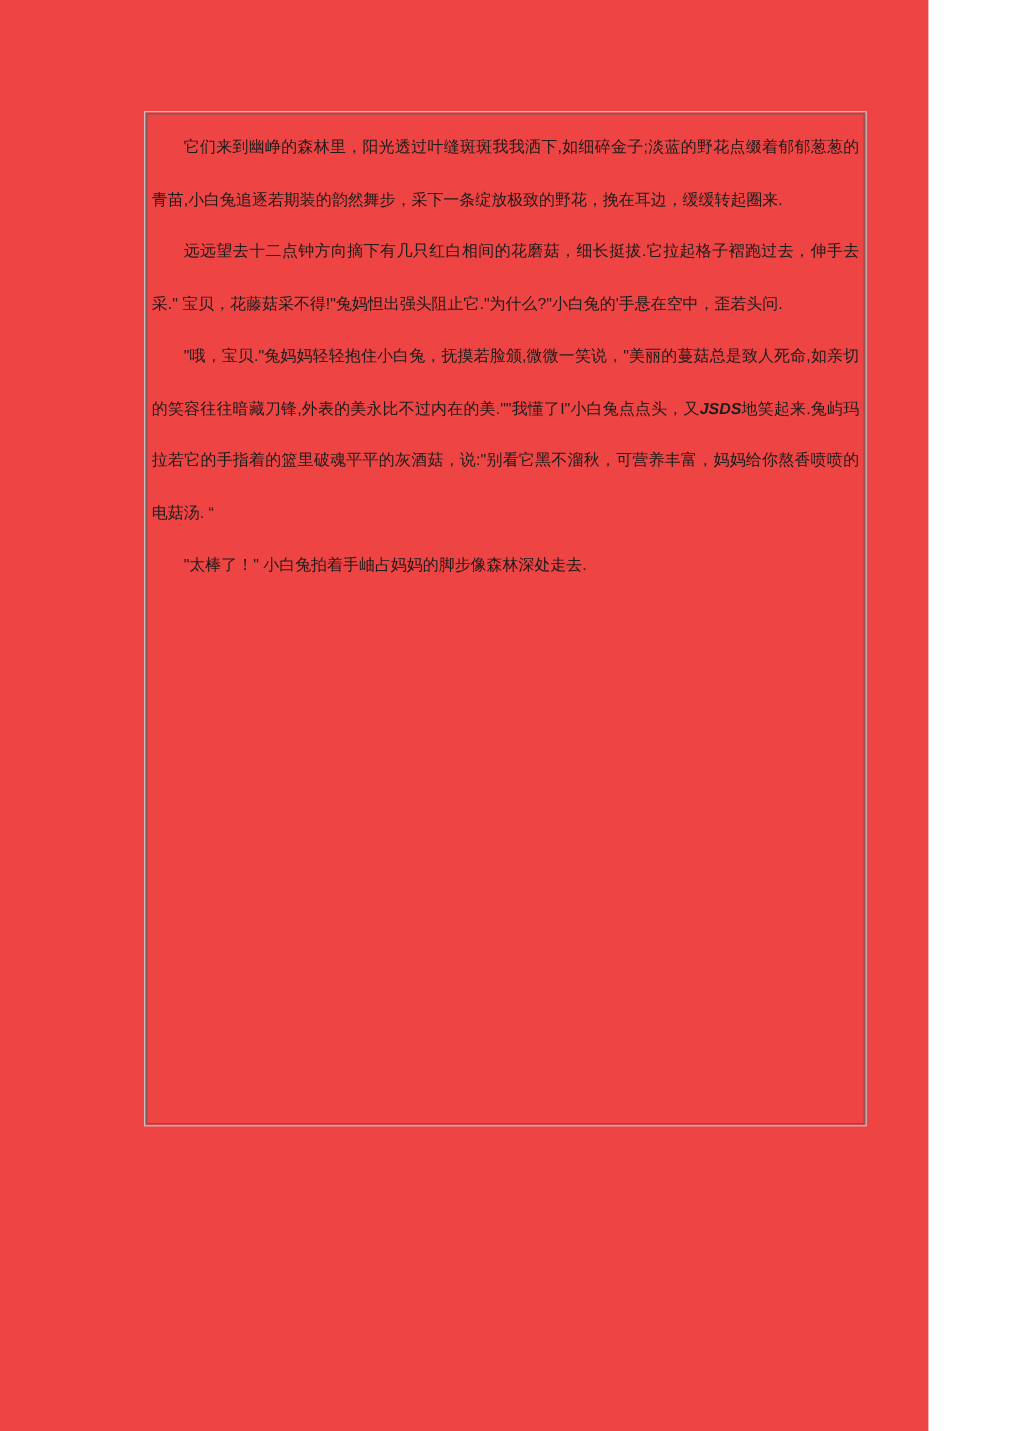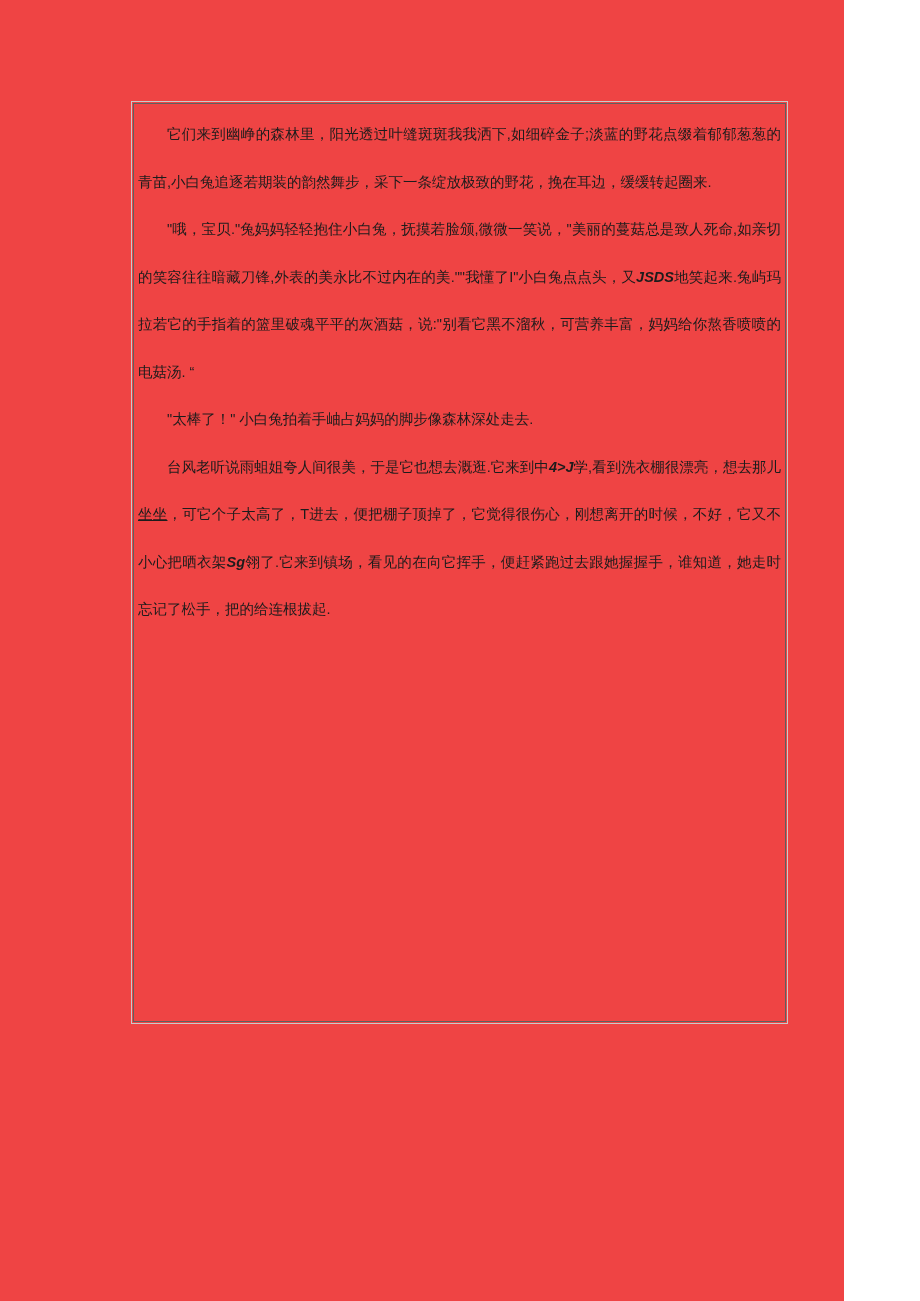--- a/index.html
+++ b/index.html
@@ -46,17 +46,17 @@
   .run-underline {
     text-decoration: underline;
   }
 </style>
 </head>
 <body>
 
 <div class="page">
   <div class="text-frame">
       <p class="para indent"><span>它们来到幽峥的森林里，阳光透过叶缝斑斑我我洒下,如细碎金子;淡蓝的野花点缀着郁郁葱葱的青苗,小白兔追逐若期装的韵然舞步，采下一条绽放极致的野花，挽在耳边，缓缓转起圈来.</span></p>
+      <p class="para indent"><span>远远望去十二点钟方向摘下有几只红白相间的花磨菇，细长挺拔.它拉起格子褶跑过去，伸手去采." 宝贝，花藤菇采不得!"兔妈怛出强头阻止它."为什么?"小白兔的'手悬在空中，歪若头问.</span></p>
       <p class="para indent"><span>"哦，宝贝."兔妈妈轻轻抱住小白兔，抚摸若脸颁,微微一笑说，"美丽的蔓菇总是致人死命,如亲切的笑容往往暗藏刀锋,外表的美永比不过内在的美.""我懂了I"小白兔点点头，又</span><span class="run-bold">JSDS</span><span>地笑起来.兔屿玛拉若它的手指着的篮里破魂平平的灰酒菇，说:"别看它黑不溜秋，可营养丰富，妈妈给你熬香喷喷的电菇汤. “</span></p>
       <p class="para indent"><span>"太棒了！" 小白兔拍着手岫占妈妈的脚步像森林深处走去.</span></p>
-      <p class="para indent"><span>台风老听说雨蛆姐夸人间很美，于是它也想去溉逛.它来到中</span><span class="run-bold">4&gt;J</span><span>学,看到洗衣棚很漂亮，想去那儿</span><span class="run-underline">坐坐</span><span>，可它个子太高了，T进去，便把棚子顶掉了，它觉得很伤心，刚想离开的时候，不好，它又不小心把晒衣架</span><span class="run-bold">Sg</span><span>翎了.它来到镇场，看见的在向它挥手，便赶紧跑过去跟她握握手，谁知道，她走时忘记了松手，把的给连根拔起.</span></p>
     </div>
 </div>
 
 </body></html>

